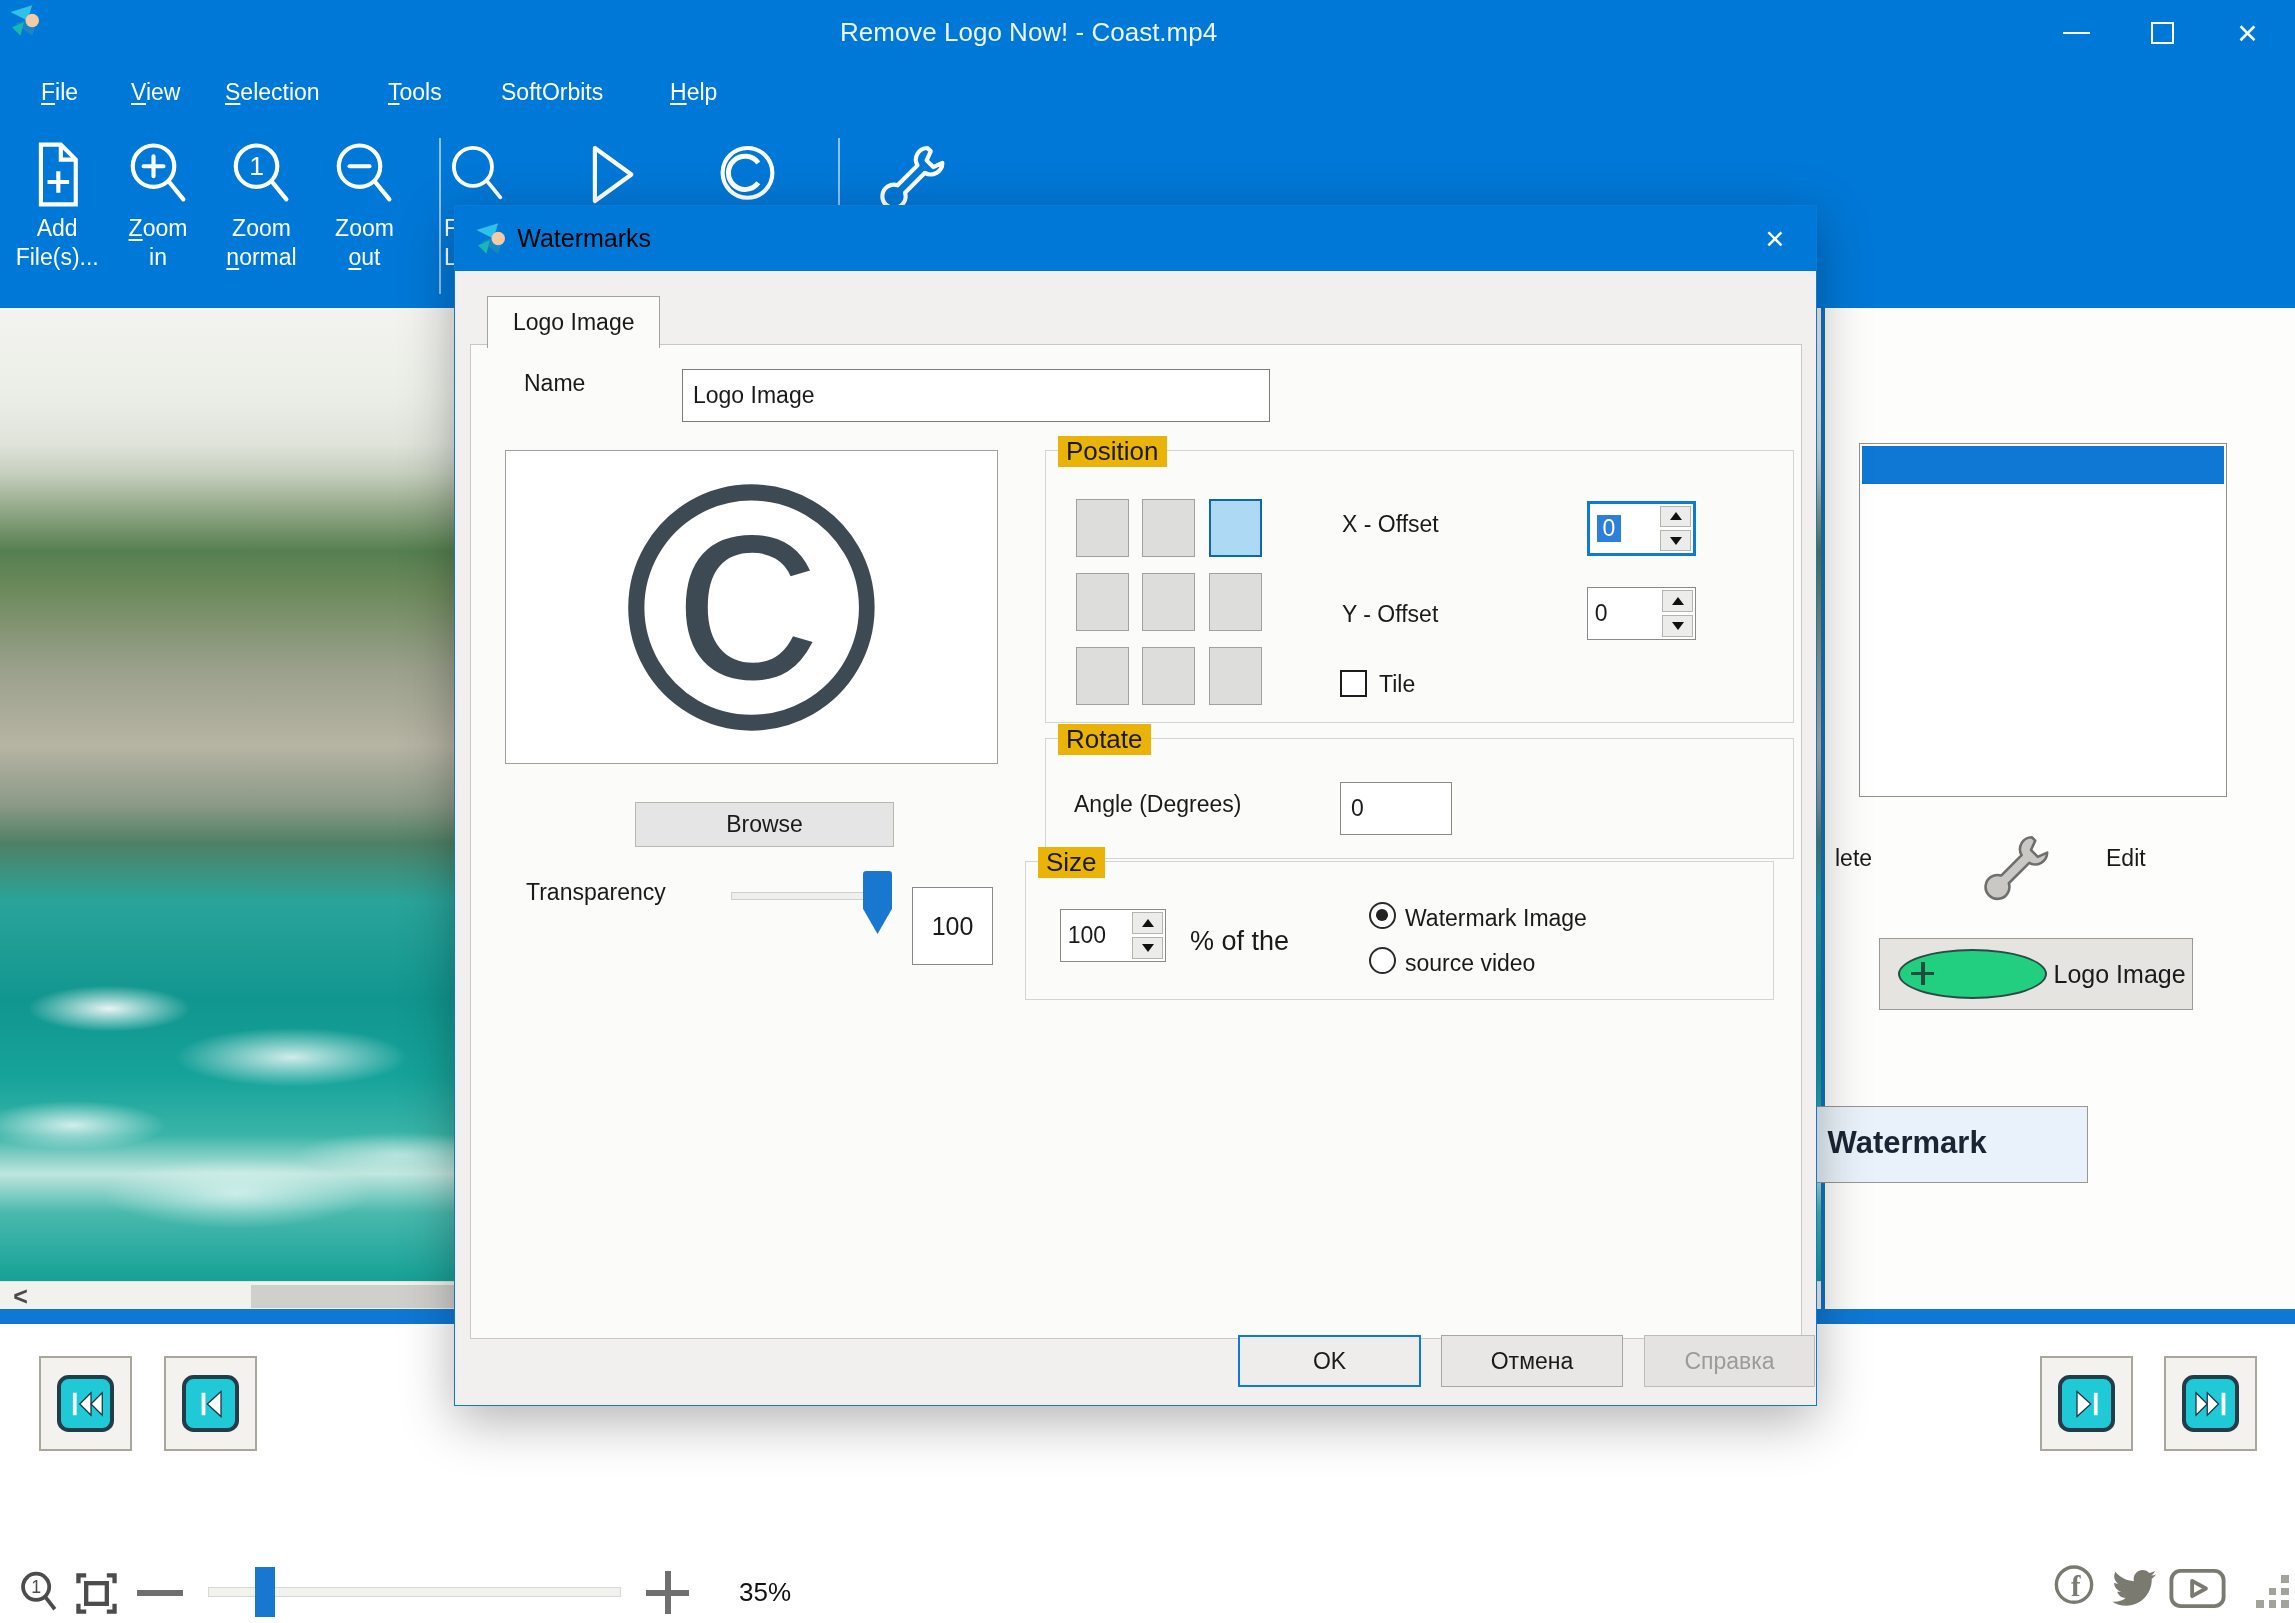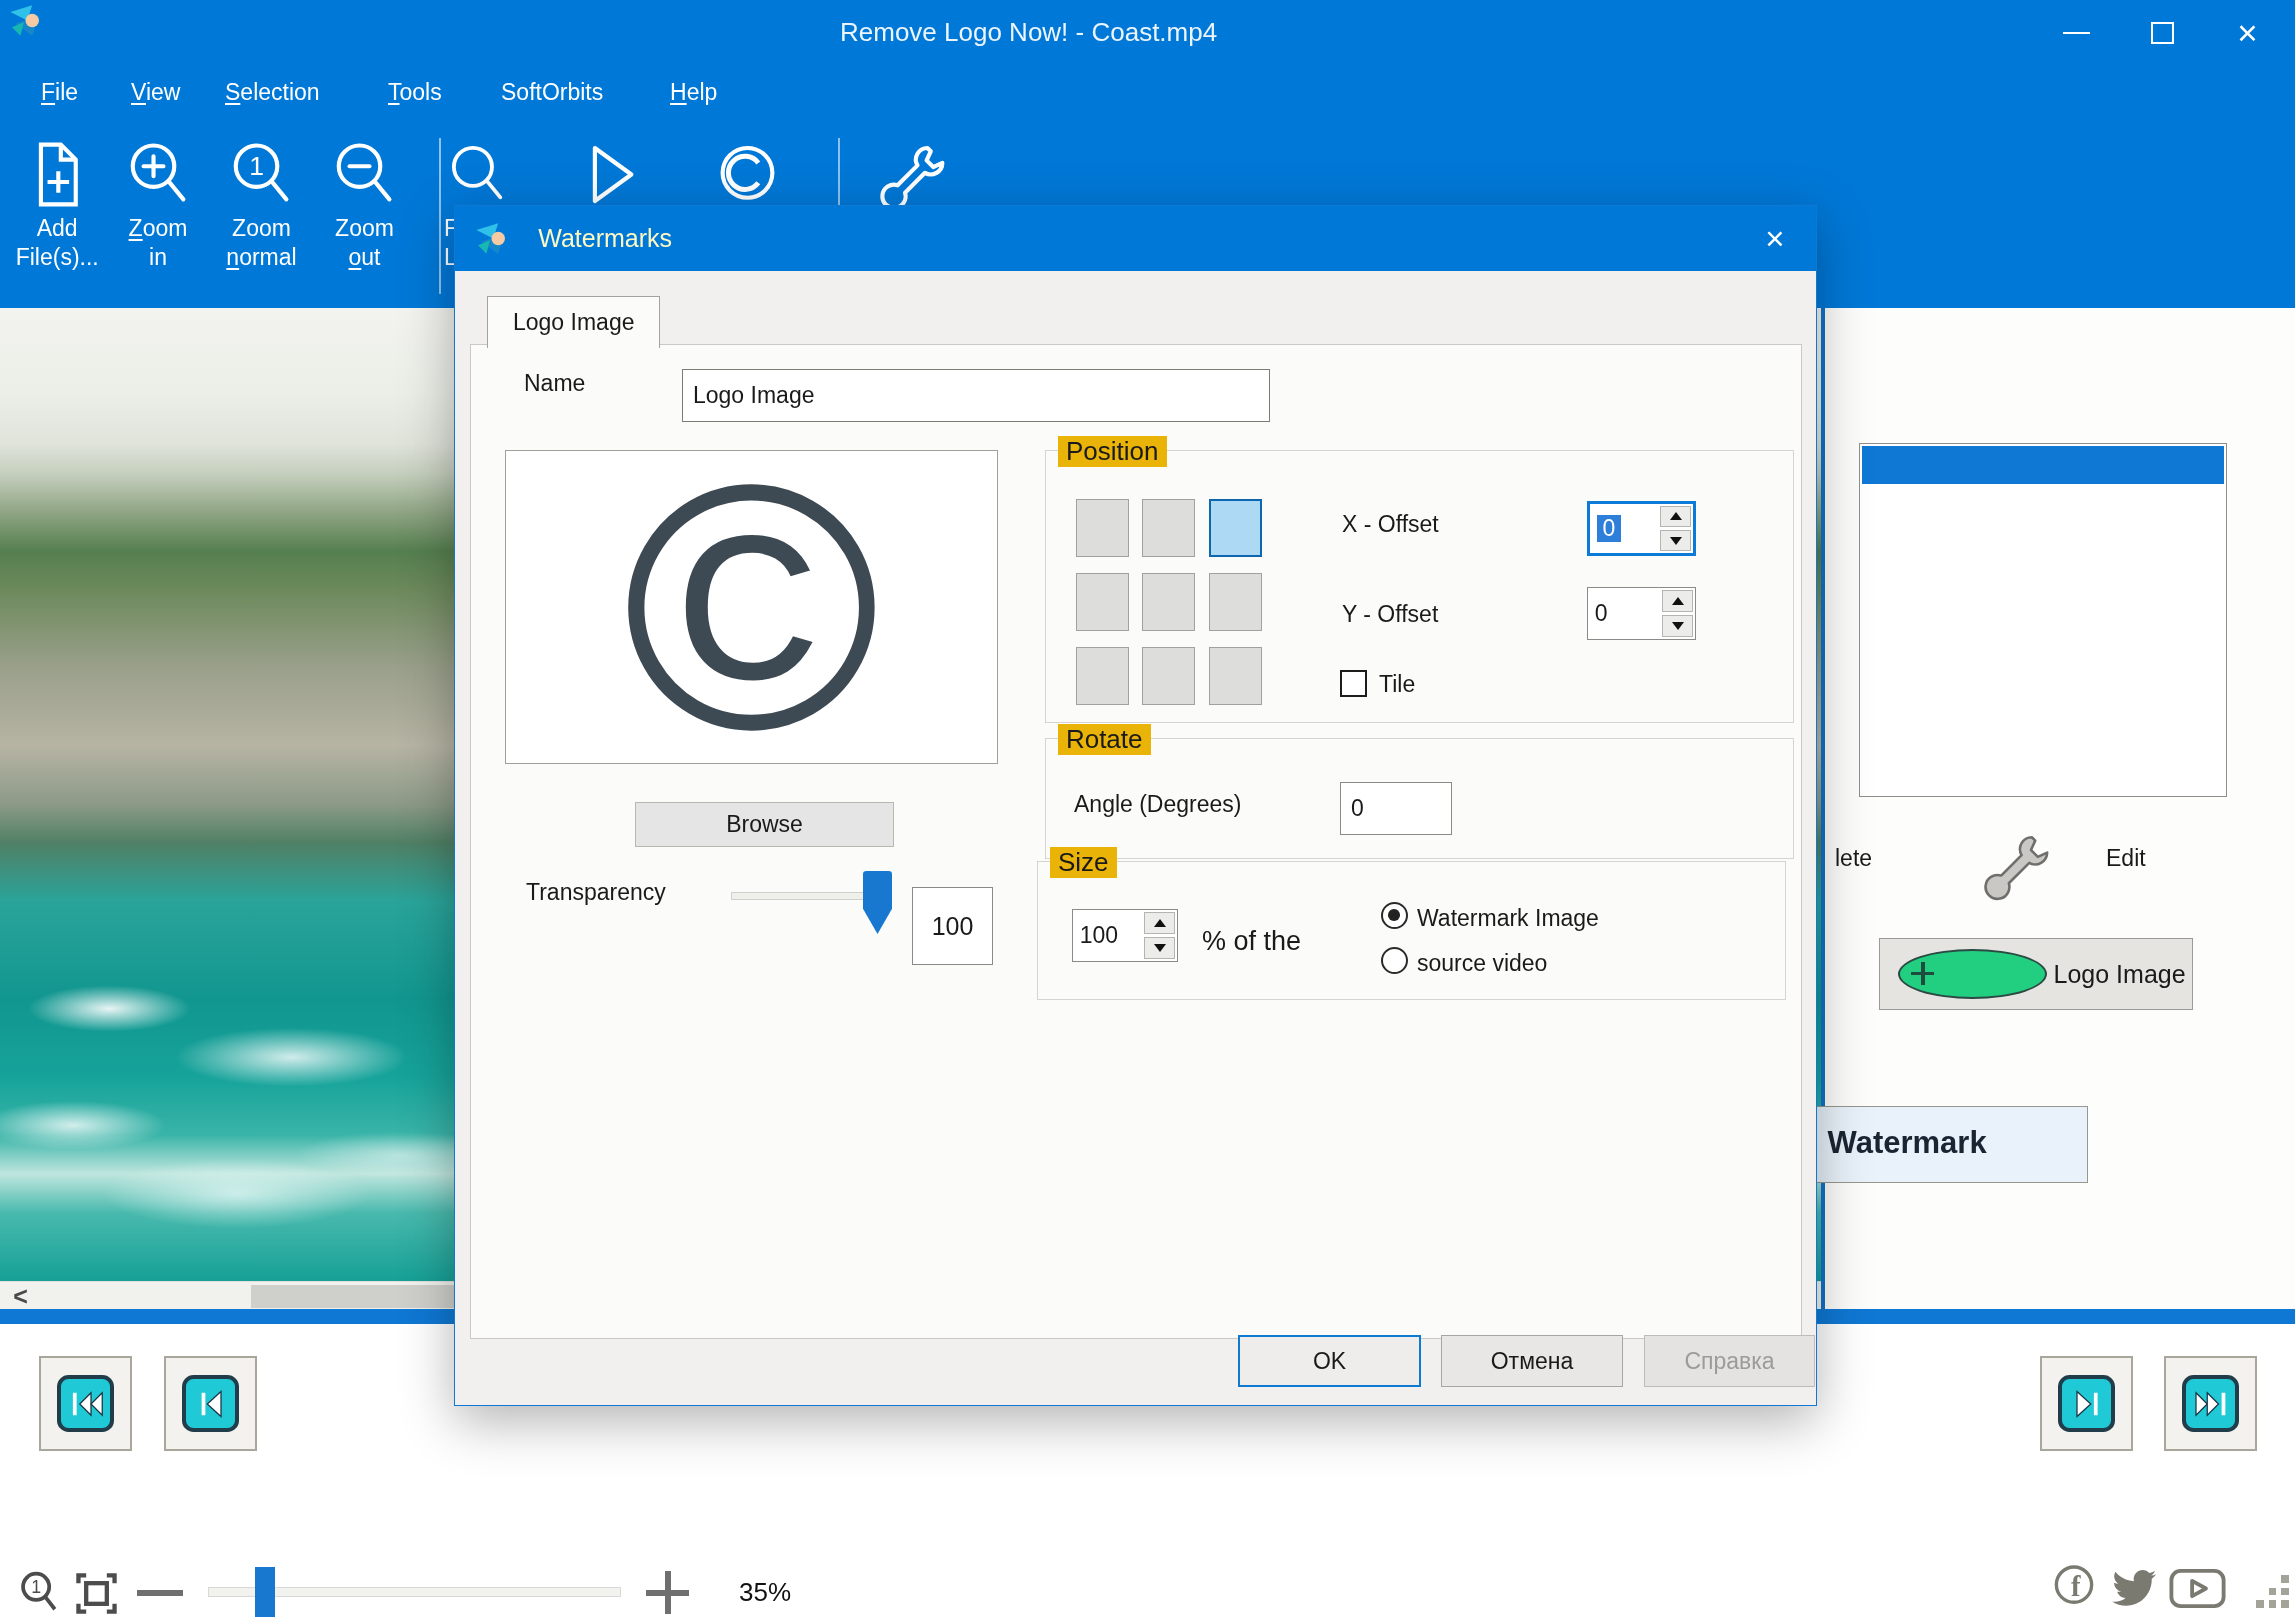--- a/index.html
+++ b/index.html
@@ -83,21 +83,21 @@
   .green-circle::after{content:"";position:absolute;left:21px;top:10.8px;width:3.3px;height:23px;background:#1e4d3f}
   .btn-logoimg span{flex:1;text-align:center;font-size:25px}
   .btn-wm{position:absolute;left:1762px;top:1106px;width:326px;height:77px;background:#e9f2fa;border:1.7px solid #97968f;z-index:4}
   .btn-wm span{position:absolute;left:37px;top:18.3px;font-size:31px;font-weight:700;color:#1a2533;white-space:nowrap}
 
   
   .dialog{position:absolute;left:454px;top:205px;width:1363px;height:1201px;background:#f1f0ee;
       border:1.7px solid #0f78d4;box-shadow:0 15px 50px rgba(0,0,0,.30);z-index:10}
   .dlg-title{position:absolute;left:0;top:0;right:0;height:65px;background:#0078d7;display:flex;align-items:center}
   .dlg-title svg{margin-left:18.3px}
-  .dlg-title-text{color:#fef9c3;font-size:25px;margin-left:28px}
+  .dlg-title-text{color:#000000;font-size:25px;margin-left:7px}
   .dlg-close{position:absolute;right:20px;top:11.6px;color:#fff;font-size:33px;font-weight:300;width:42px;height:42px;
       display:flex;align-items:center;justify-content:center}
   .tab{position:absolute;left:32px;top:90px;height:52px;padding:0 25px;background:#fbfbf9;border:1.7px solid #a3a29e;
       border-bottom:none;font-size:23px;display:flex;align-items:center;z-index:2}
   .panel{position:absolute;left:15px;top:138px;width:1332px;height:995px;background:#fbfbf9;border:1.7px solid #c9c8c4}
 
   .name-label{position:absolute;left:53px;top:25px;font-size:23px}
   .name-input{position:absolute;left:211px;top:24px;width:588px;height:53px;background:#fff;border:1.7px solid #7c7c78;
       display:flex;align-items:center;padding-left:10px;font-size:23px}
   .preview{position:absolute;left:34px;top:105px;width:493px;height:314px;background:#fff;border:1.7px solid #a19f9b;
@@ -110,21 +110,21 @@
   .transp-thumb{position:absolute;left:392px;top:526px;width:29px;height:63px;background:#1878d0;border-radius:3.3px;
       clip-path:polygon(0 0,100% 0,100% 60%,50% 100%,0 60%)}
   .transp-value{position:absolute;left:441px;top:542px;width:81px;height:78px;background:#fff;border:1.7px solid #8c8a86;
       display:flex;align-items:center;justify-content:center;font-size:25px}
   .btn-intervals{position:absolute;left:106px;top:861px;width:336px;height:50px;background:#e4e3e0;border:1.7px solid #b0aea8}
 
   .group{position:absolute;border:1.7px solid #d6d4d0}
   .legend{position:absolute;top:-15px;left:11.6px;background:#eab308;padding:0 8.3px;font-size:26px}
   .grp-pos{left:574px;top:105px;width:749px;height:273px}
   .grp-rot{left:574px;top:393px;width:749px;height:121px}
-  .grp-size{left:566px;top:516px;width:749px;height:139px}
+  .grp-size{left:554px;top:516px;width:749px;height:139px}
 
   .pos-grid{position:absolute;left:30px;top:48px;display:grid;grid-template-columns:repeat(3,53px);
       grid-template-rows:repeat(3,58px);gap:16px 13.3px}
   .pos-sq{background:#dddddb;border:1.7px solid #a2a19d}
   .pos-sq.sel{background:#aed9f4;border:2.5px solid #0c67ad}
   .xoff-label{position:absolute;left:296px;top:60px;font-size:23px}
   .yoff-label{position:absolute;left:296px;top:150px;font-size:23px}
   .spinner{position:absolute;display:flex;background:#fff}
   .spin-x{left:541px;top:50px;width:109px;height:55px;border:3.3px solid #0c7bd8}
   .spin-y{left:541px;top:136px;width:109px;height:53px;border:1.7px solid #8c8a86}

